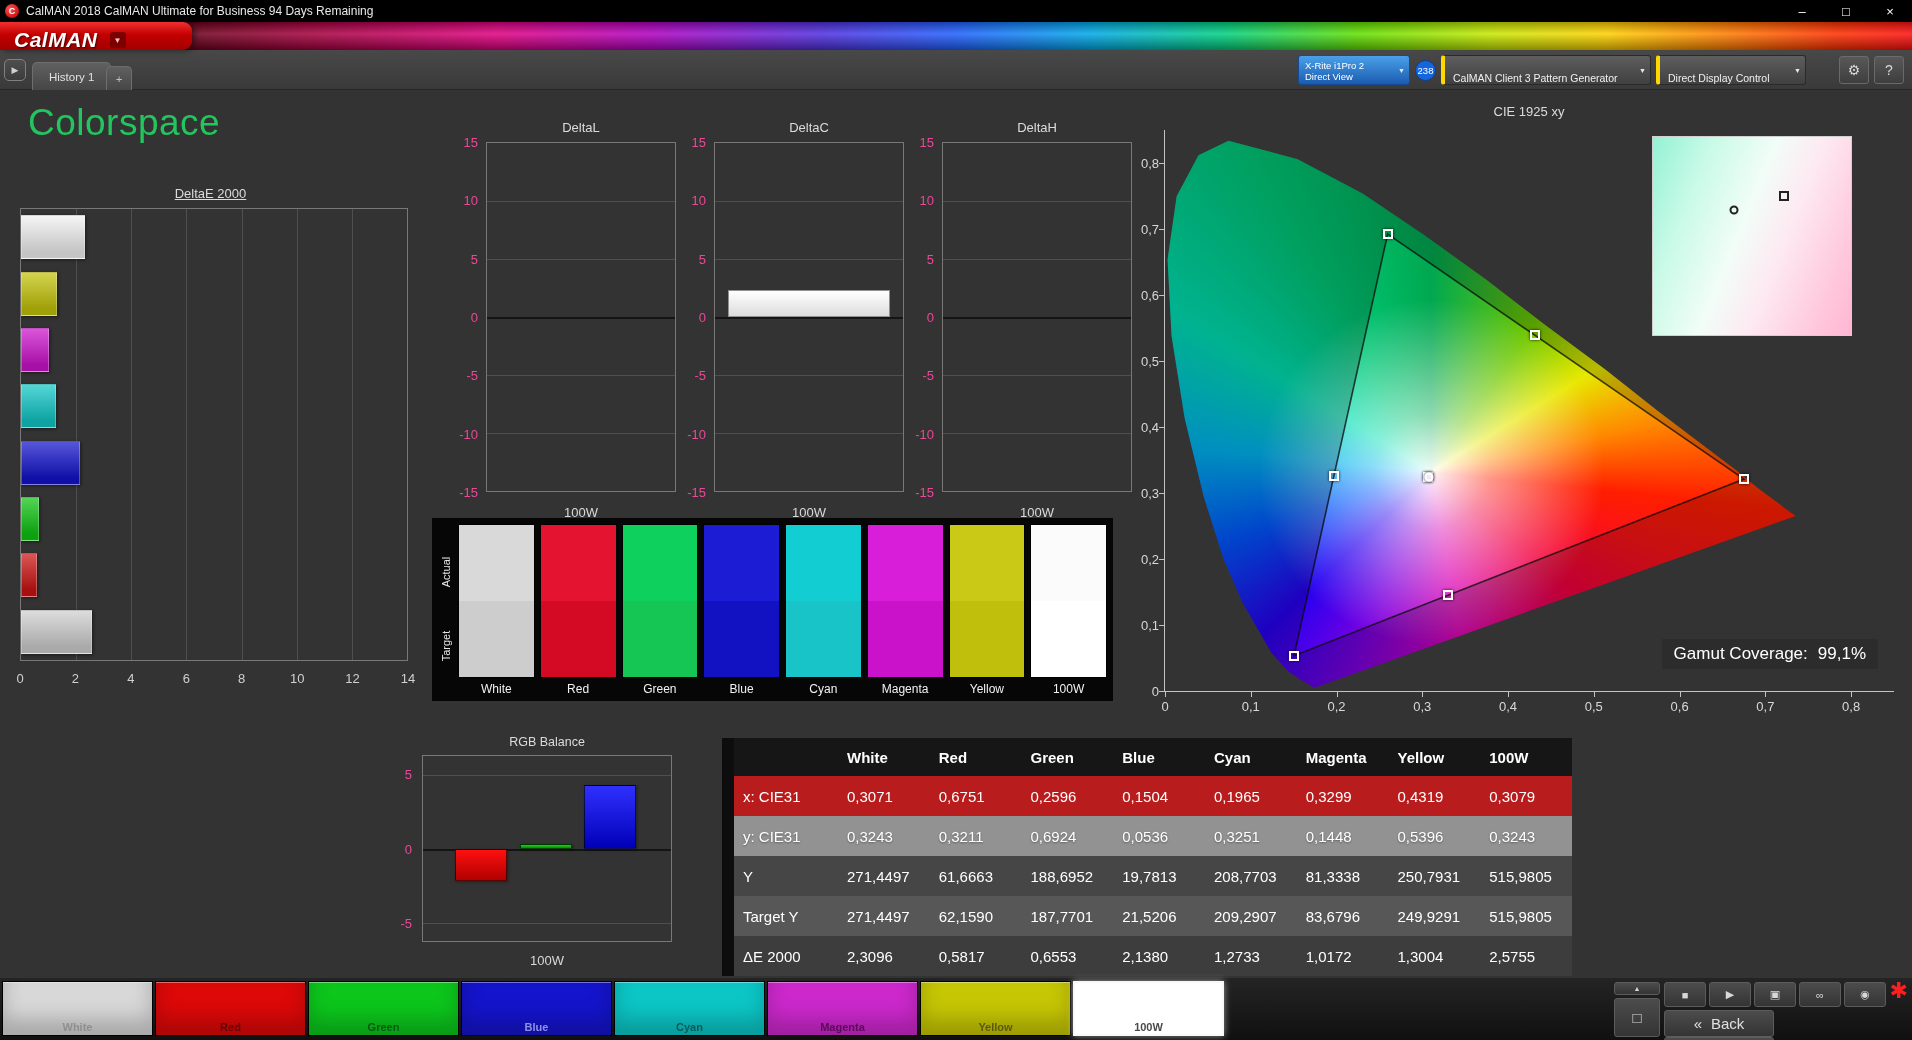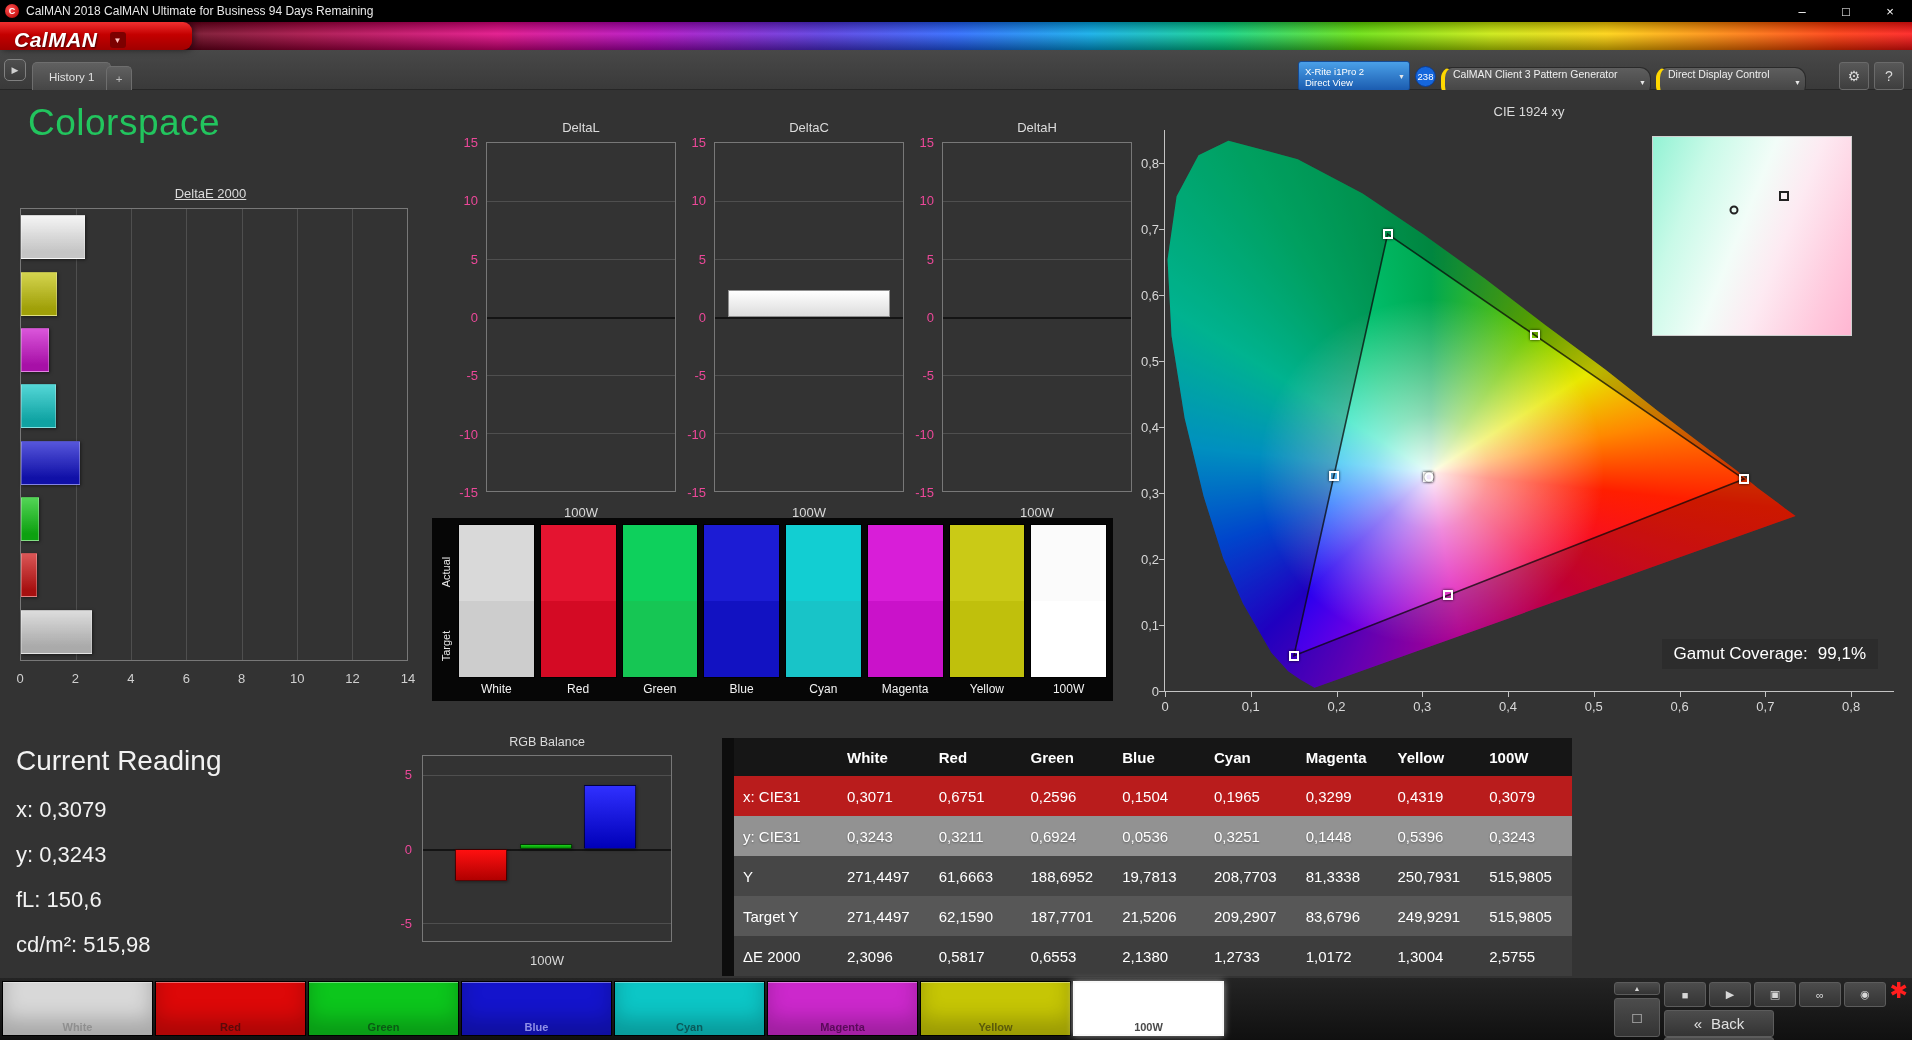--- a/index.html
+++ b/index.html
@@ -34,21 +34,21 @@
     border-radius:5px 5px 0 0;color:#e0e0e0;font-size:11.5px;display:flex;align-items:center;justify-content:center;}
   .tab.history{left:32px;top:12px;height:28px;padding:0 16px;}
   .tab.add{left:106px;top:16px;height:24px;width:26px;color:#c0c0c0;}
   .toolbar-right{position:absolute;right:8px;top:5px;display:flex;align-items:center;gap:5px;}
   .meter-box{width:112px;height:30px;background:linear-gradient(180deg,#4aa0e8,#1b5cb0);border:1px solid #164a92;border-radius:3px;
     color:#fff;font-size:9.5px;line-height:11px;padding:4px 16px 0 6px;position:relative;}
   .box-arrow{position:absolute;right:4px;top:50%;transform:translateY(-50%);font-size:7px;color:#e8e8e8;}
   .meter-badge{width:21px;height:21px;border-radius:50%;background:#1566dc;border:1px solid #0c3c90;color:#fff;font-size:9.5px;
     display:flex;align-items:center;justify-content:center;}
   .src-box{height:30px;background:linear-gradient(180deg,#5e5e5e,#404040);border:1px solid #2a2a2a;border-left:4px solid #ffd800;
-    border-radius:11px;color:#f0f0f0;font-size:10.5px;display:flex;align-items:flex-start;padding:0 18px 0 8px;position:relative;margin-top:12px;}
+    border-radius:3px;color:#f0f0f0;font-size:10.5px;display:flex;align-items:flex-end;padding:0 18px 0 8px;position:relative;}
   .src-box.pattern{width:210px;}
   .src-box.display{width:150px;margin-right:28px;}
   .tool-btn{width:30px;height:28px;background:linear-gradient(180deg,#585858,#3e3e3e);border:1px solid #6a6a6a;border-radius:3px;
     color:#d8d8d8;font-size:14px;display:flex;align-items:center;justify-content:center;}
 
   
   .main{position:absolute;top:90px;left:0;right:0;height:888px;background:#333;}
   .page-title{position:absolute;left:28px;top:12px;font-size:37px;color:#22c55e;font-weight:300;letter-spacing:.5px;}
   .chart-title{font-size:13px;color:#dcdcdc;text-align:center;}
 
@@ -376,21 +376,21 @@
             <div class="strip-blocks">
               <div class="strip-actual" style="background: rgb(251, 251, 251);"></div>
               <div class="strip-target" style="background: rgb(255, 255, 255);"></div>
             </div>
             <div class="strip-label">100W</div>
           </div>
         </div>
     </div>
 
     <div class="cie-panel">
-      <div class="chart-title">CIE 1924 xy</div>
+      <div class="chart-title">CIE 1925 xy</div>
       <div class="cie-plot">
         <div class="horseshoe"></div>
         <svg class="cie-overlay" viewBox="0 0 100 100" preserveAspectRatio="none">
             <path d="M 20.5 99.4 L 18.5 97.9 L 16.9 96.5 L 14.6 93.2 L 10.7 84.4 L 8 76.4 L 5.3 65.3 L 2.7 51.4 L 0.9 36.7 L 0.35 23.1 L 1.6 11.8 L 4.6 4.5 L 8.7 1.9 L 18.2 5.2 L 27.1 11.3 L 35.4 18.6 L 43.9 26.5 L 52.2 34.8 L 60.4 42.7 L 67.6 50.1 L 73.8 56.2 L 78.4 60.7 L 81.3 63.8 L 84 66.4 L 85.4 67.8 L 86.5 68.8 Z M 79.42352941176472 62.2235294117647 L 30.541176470588237 18.541176470588226 L 17.694117647058825 93.69411764705883 Z" fill="rgba(0,0,0,0.20)" fill-rule="evenodd"></path>
             <polygon points="79.42352941176472,62.2235294117647 30.541176470588237,18.541176470588226 17.694117647058825,93.69411764705883" class="gamut-triangle"></polygon>
           </svg>
         <div class="cie-inset">
           <div class="inset-marker square" style="left:66%;top:30%;"></div>
           <div class="inset-marker circle" style="left:41%;top:37%;"></div>
         </div>
@@ -438,27 +438,20 @@
           <div class="cie-marker circle" style="left: 36.2235%; top: 61.8471%;"></div>
           <div class="cie-marker square" style="left: 79.4235%; top: 62.2235%;"></div>
           <div class="cie-marker square" style="left: 30.5412%; top: 18.5412%;"></div>
           <div class="cie-marker square" style="left: 17.6941%; top: 93.6941%;"></div>
           <div class="cie-marker square" style="left: 23.1176%; top: 61.7529%;"></div>
           <div class="cie-marker square" style="left: 38.8118%; top: 82.9647%;"></div>
           <div class="cie-marker square" style="left: 50.8118%; top: 36.5176%;"></div>
         </div>
     </div>
 
-    <div class="current-reading">
-      <div class="cr-title">Current Reading</div>
-      <div class="cr-line">x: 0,3079</div>
-      <div class="cr-line">y: 0,3243</div>
-      <div class="cr-line">fL: 150,6</div>
-      <div class="cr-line">cd/m²: 515,98</div>
-    </div>
 
     <div class="rgb-panel">
       <div class="chart-title">RGB Balance</div>
       <div class="rgb-ylabels">
           <div class="ytick" style="top: 10%;">5</div>
           <div class="ytick" style="top: 50%;">0</div>
           <div class="ytick" style="top: 90%;">-5</div>
         </div>
       <div class="rgb-plot">
           <div class="hgrid" style="top: 10%;"></div>

